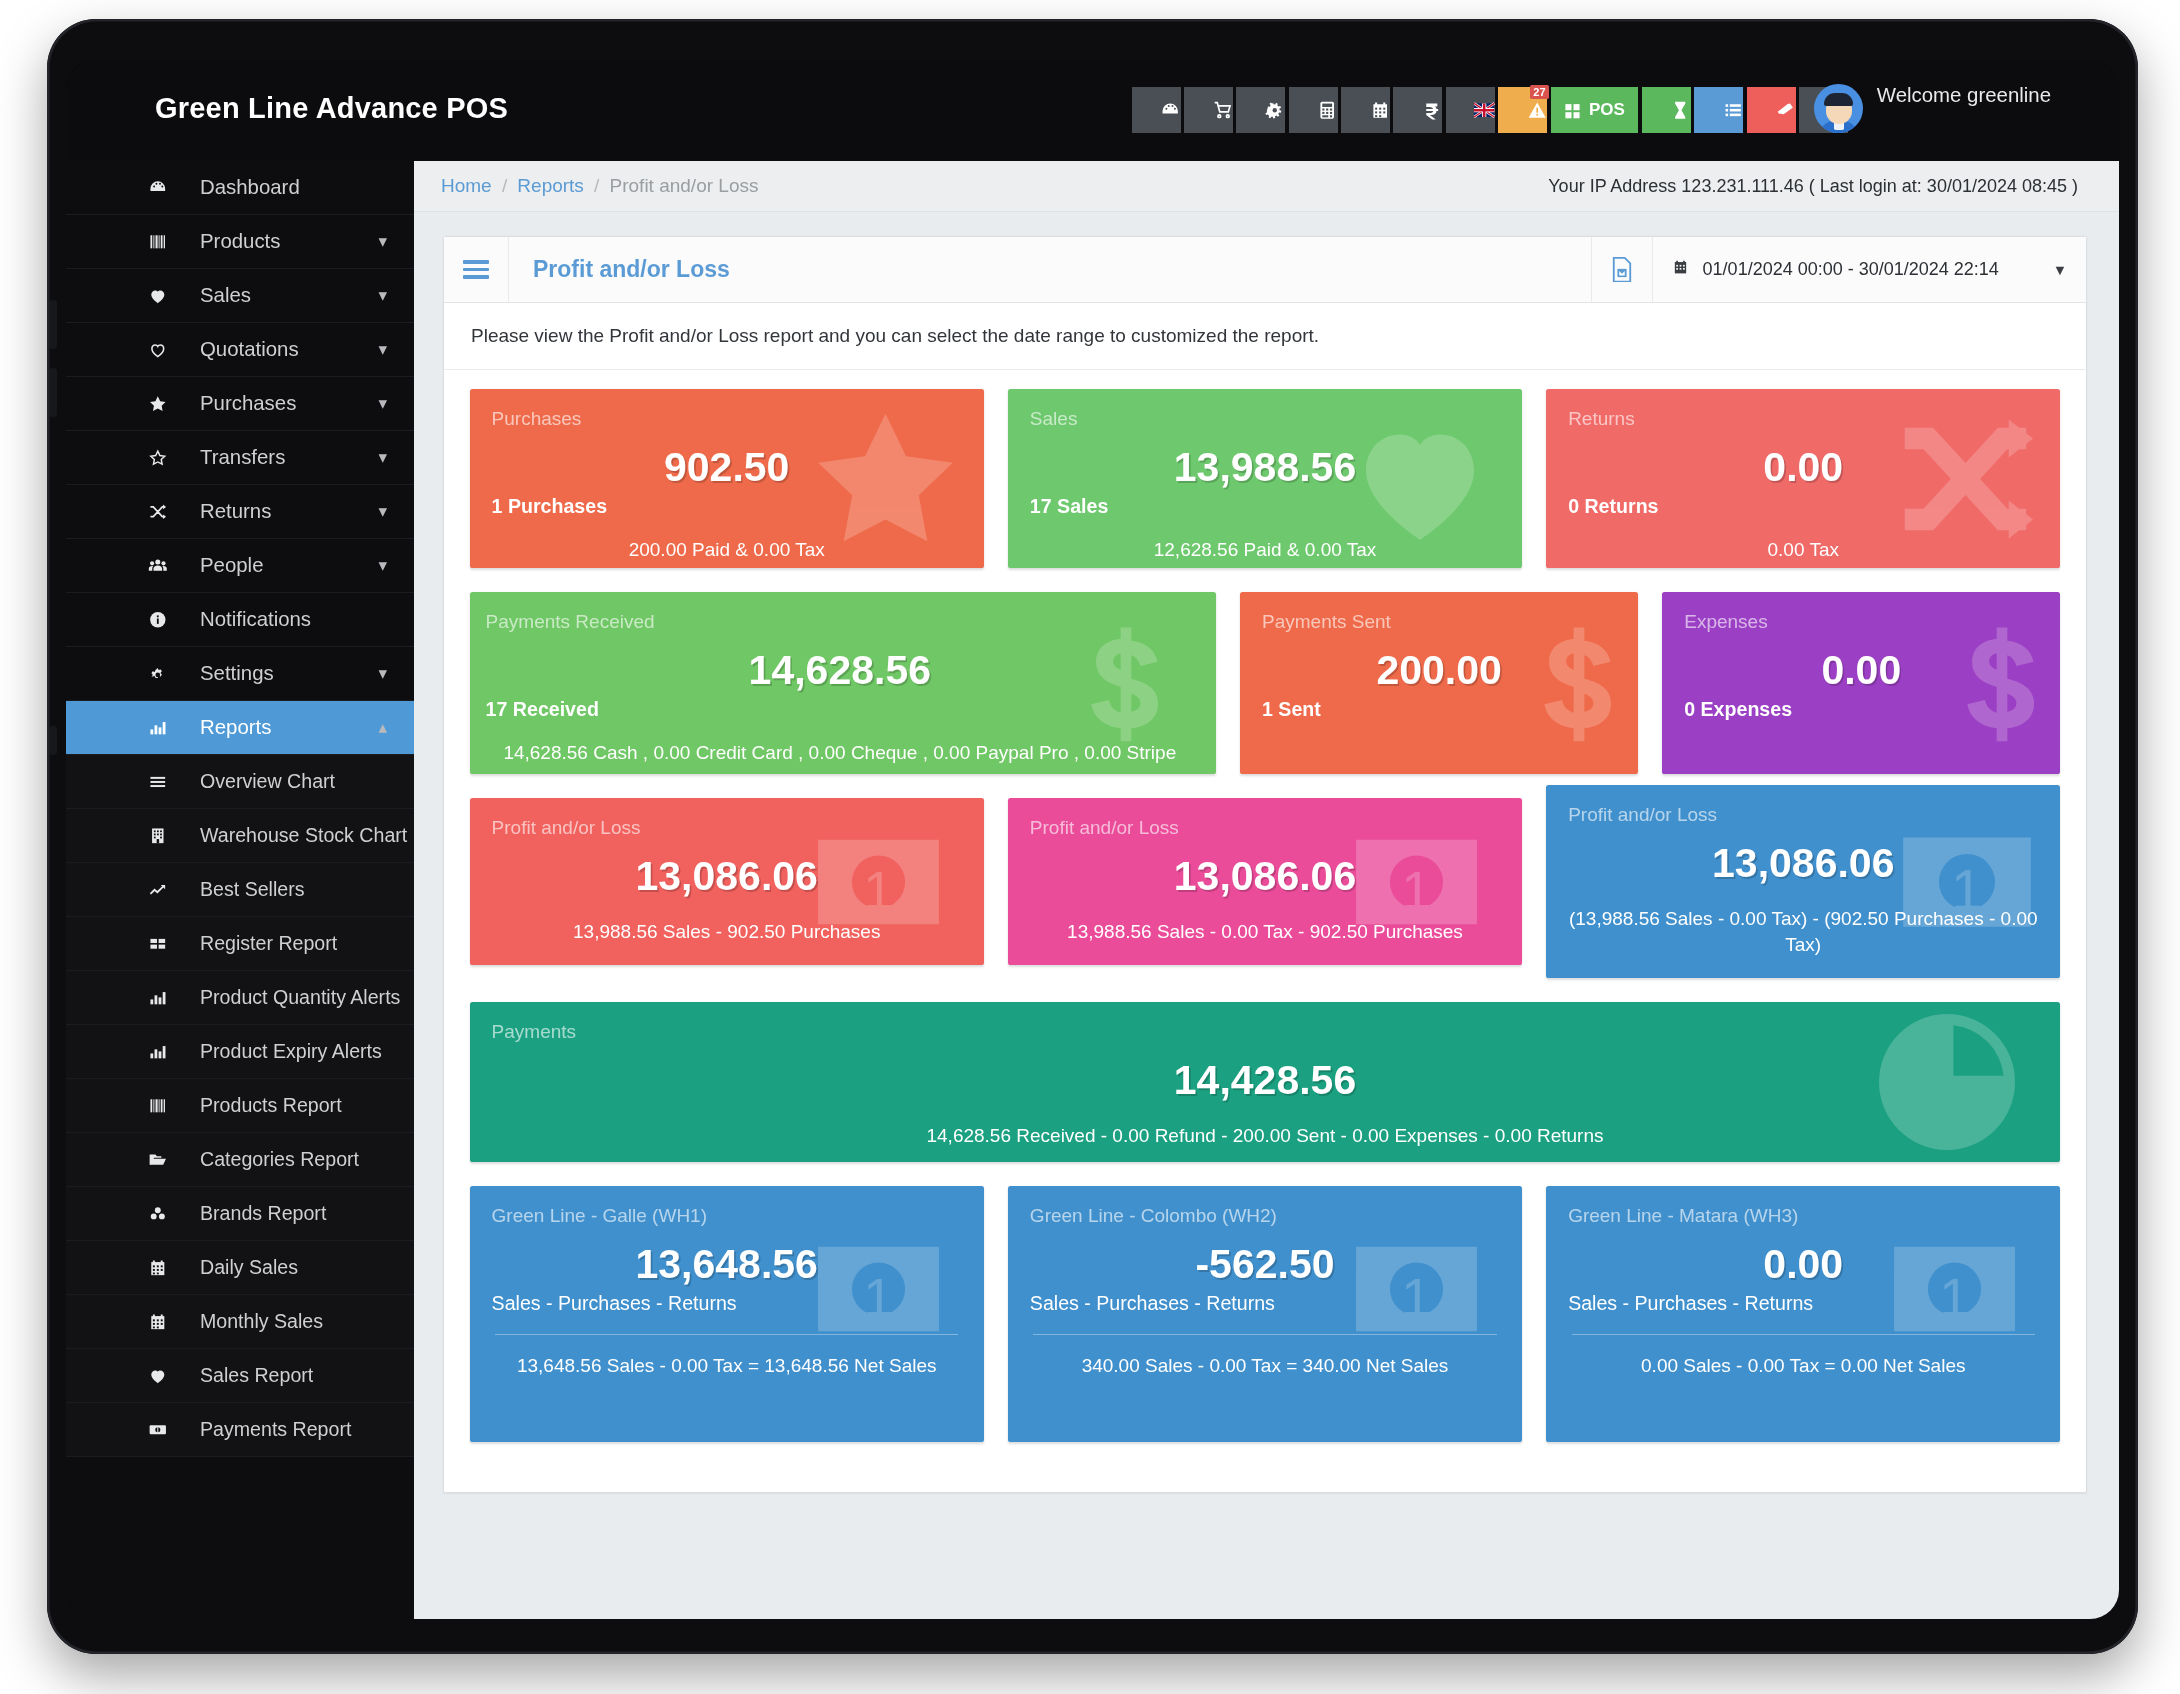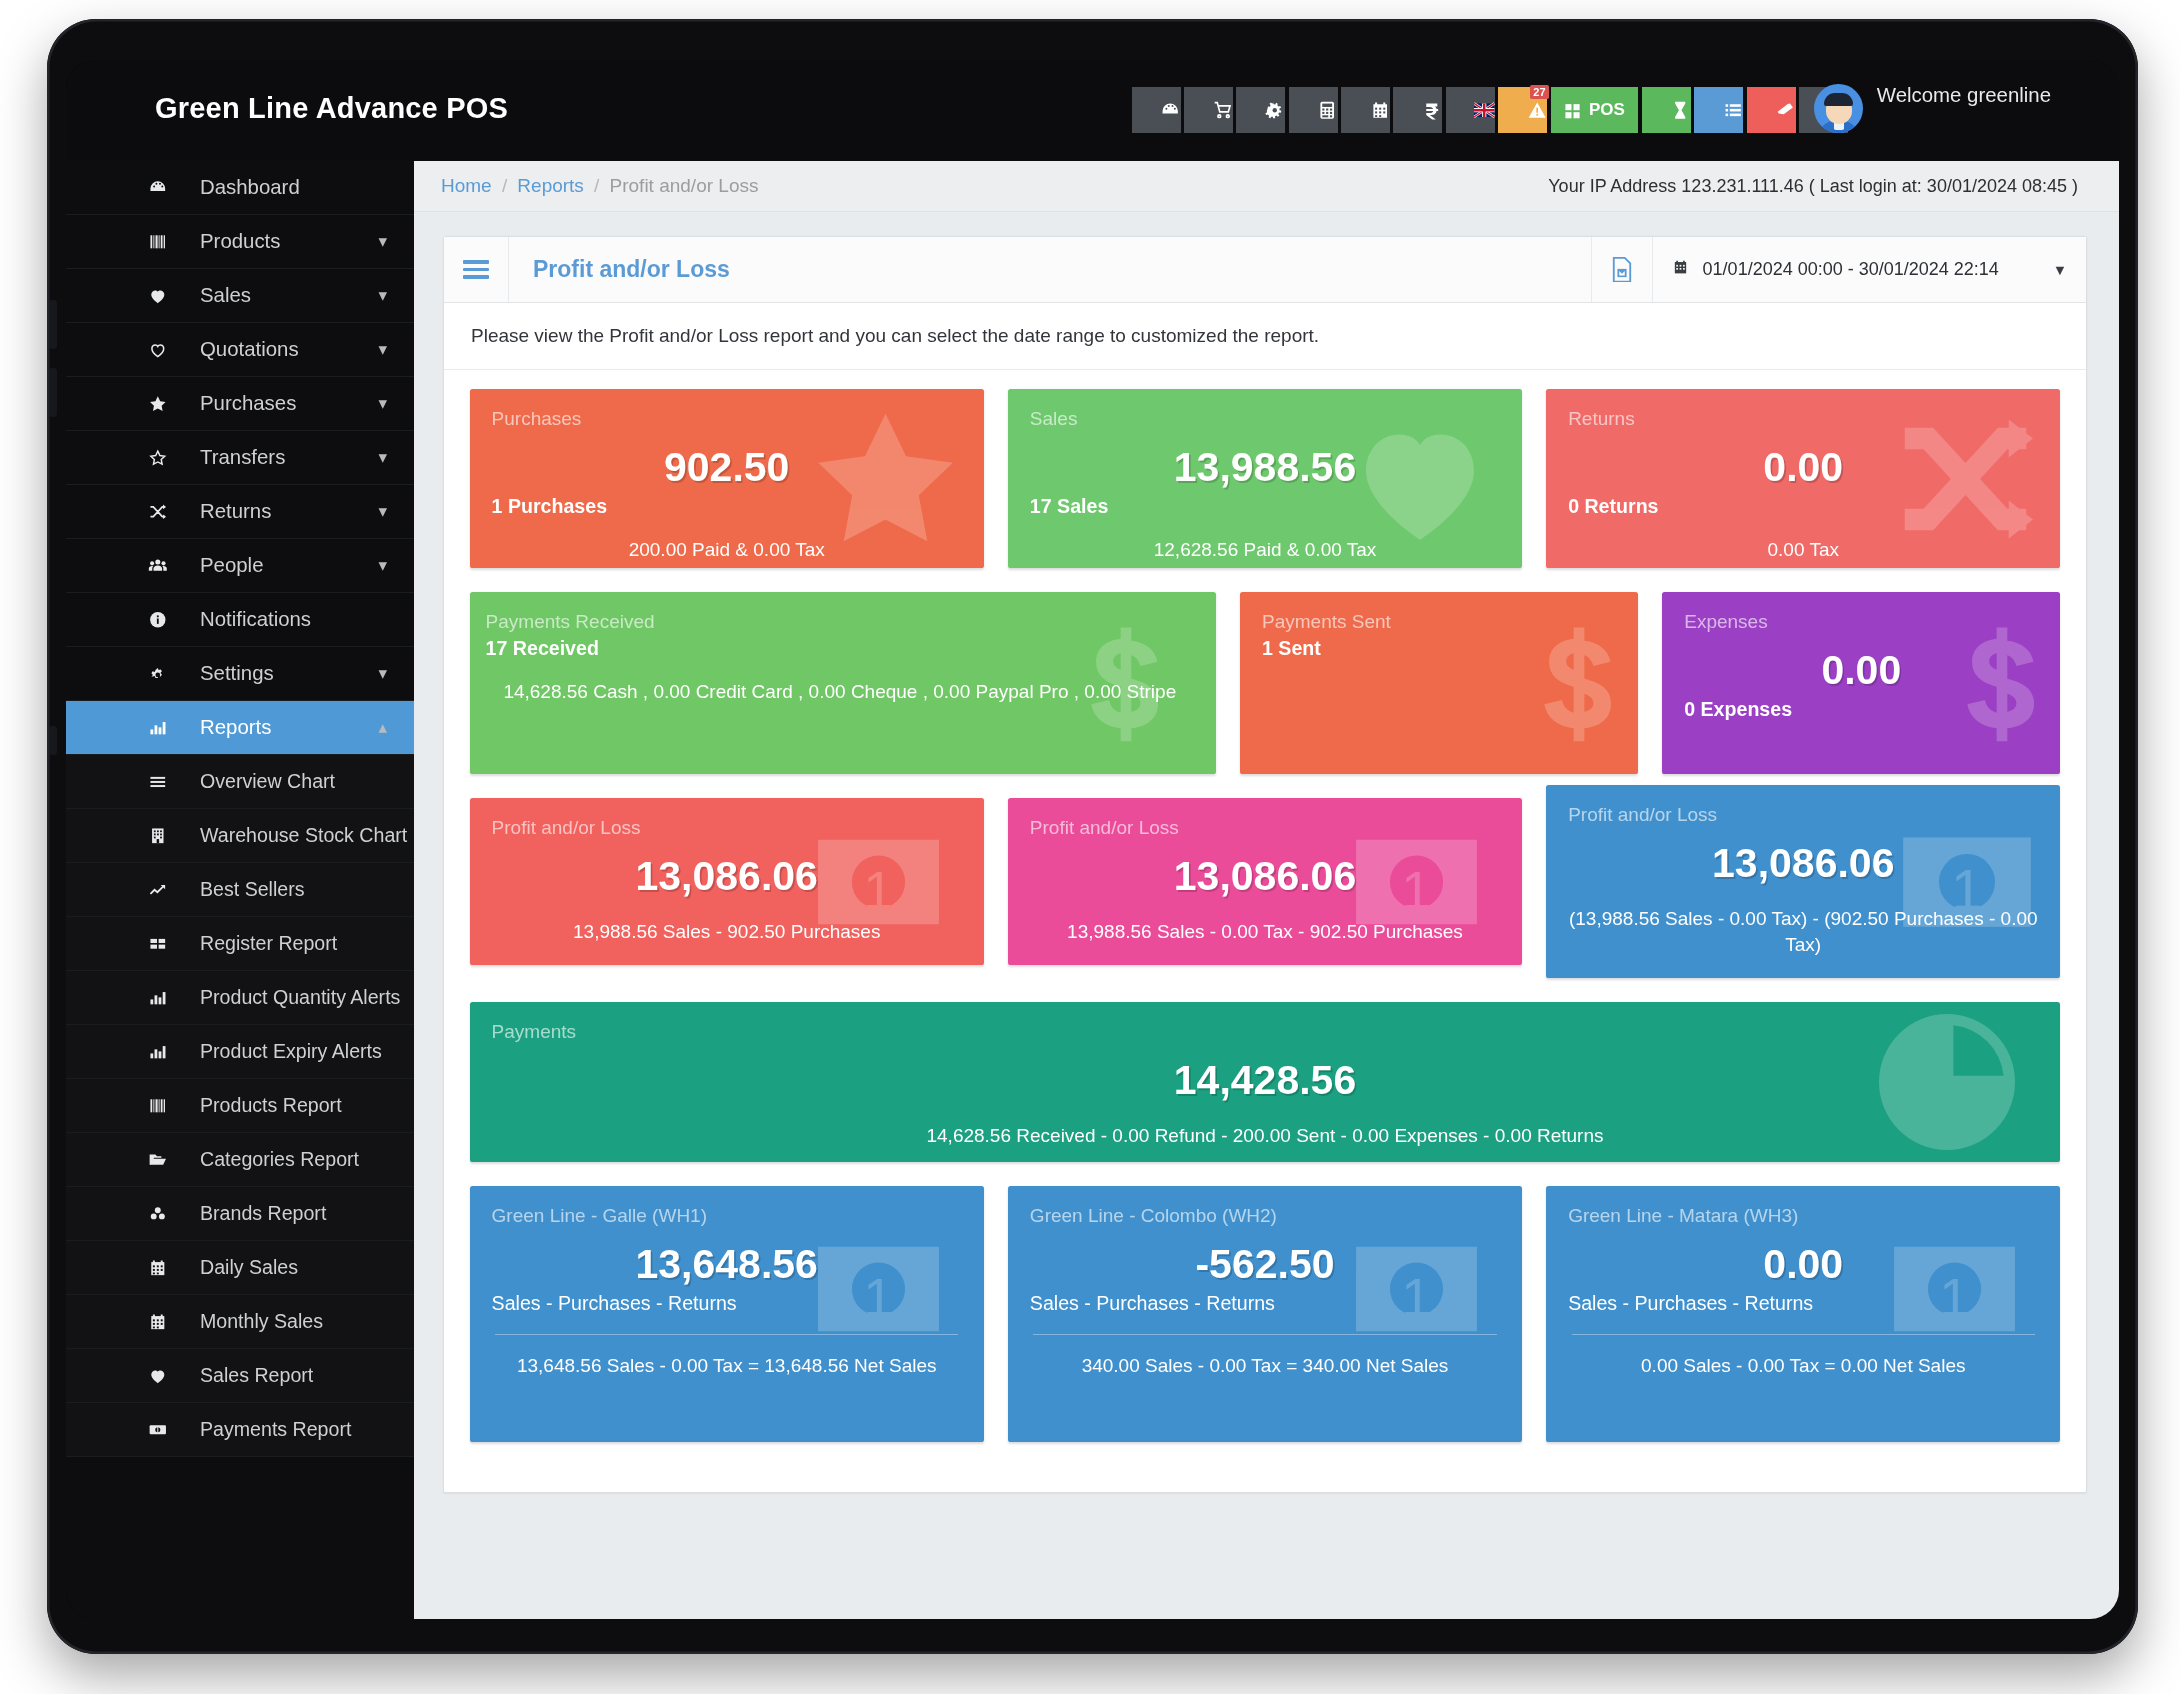--- a/index.html
+++ b/index.html
@@ -749,30 +749,32 @@
             </div>
 
             <div class="row">
               <div class="card c-green2 f2" style="height:182px">
                 <span class="bgicon" style="right:25.6px">
                     <svg width="128" height="183" viewBox="0 0 24 24">
                       <path d="M13 1.6v2.5c2.6.3 4.4 1.6 4.9 3.9l-3.2.8c-.3-1.1-1-1.8-1.7-2v4.4c3 .8 5 1.9 5 4.7 0 2.6-1.9 4.3-5 4.6v2.4h-2v-2.4c-3-.3-5-1.9-5.5-4.5l3.3-.8c.3 1.3 1.1 2.1 2.2 2.4v-4.9C8.2 11.9 6.4 10.6 6.4 8c0-2.5 1.9-4 4.6-4.3V1.6h2zM11 6.4c-.9.2-1.4.8-1.4 1.5 0 .8.5 1.2 1.4 1.6V6.4zm2 11c1.1-.2 1.7-.8 1.7-1.6 0-.9-.6-1.4-1.7-1.8v3.4z"></path>
                     </svg>
                   </span>
                 <div class="c-title">Payments Received</div>
+                <div class="c-value">14,628.56</div>
                 <div class="c-sub">17 Received</div>
                 <div class="c-foot">14,628.56 Cash , 0.00 Credit Card , 0.00 Cheque , 0.00 Paypal Pro , 0.00 Stripe</div>
               </div>
               <div class="card c-orange f1" style="height:182px">
                 <span class="bgicon" style="right:-5.1px">
                     <svg width="128" height="183" viewBox="0 0 24 24">
                       <path d="M13 1.6v2.5c2.6.3 4.4 1.6 4.9 3.9l-3.2.8c-.3-1.1-1-1.8-1.7-2v4.4c3 .8 5 1.9 5 4.7 0 2.6-1.9 4.3-5 4.6v2.4h-2v-2.4c-3-.3-5-1.9-5.5-4.5l3.3-.8c.3 1.3 1.1 2.1 2.2 2.4v-4.9C8.2 11.9 6.4 10.6 6.4 8c0-2.5 1.9-4 4.6-4.3V1.6h2zM11 6.4c-.9.2-1.4.8-1.4 1.5 0 .8.5 1.2 1.4 1.6V6.4zm2 11c1.1-.2 1.7-.8 1.7-1.6 0-.9-.6-1.4-1.7-1.8v3.4z"></path>
                     </svg>
                   </span>
                 <div class="c-title">Payments Sent</div>
+                <div class="c-value">200.00</div>
                 <div class="c-sub">1 Sent</div>
               </div>
               <div class="card c-purple f1" style="height:182px">
                 <span class="bgicon" style="right:-5.1px">
                     <svg width="128" height="183" viewBox="0 0 24 24">
                       <path d="M13 1.6v2.5c2.6.3 4.4 1.6 4.9 3.9l-3.2.8c-.3-1.1-1-1.8-1.7-2v4.4c3 .8 5 1.9 5 4.7 0 2.6-1.9 4.3-5 4.6v2.4h-2v-2.4c-3-.3-5-1.9-5.5-4.5l3.3-.8c.3 1.3 1.1 2.1 2.2 2.4v-4.9C8.2 11.9 6.4 10.6 6.4 8c0-2.5 1.9-4 4.6-4.3V1.6h2zM11 6.4c-.9.2-1.4.8-1.4 1.5 0 .8.5 1.2 1.4 1.6V6.4zm2 11c1.1-.2 1.7-.8 1.7-1.6 0-.9-.6-1.4-1.7-1.8v3.4z"></path>
                     </svg>
                   </span>
                 <div class="c-title">Expenses</div>
                 <div class="c-value">0.00</div>

